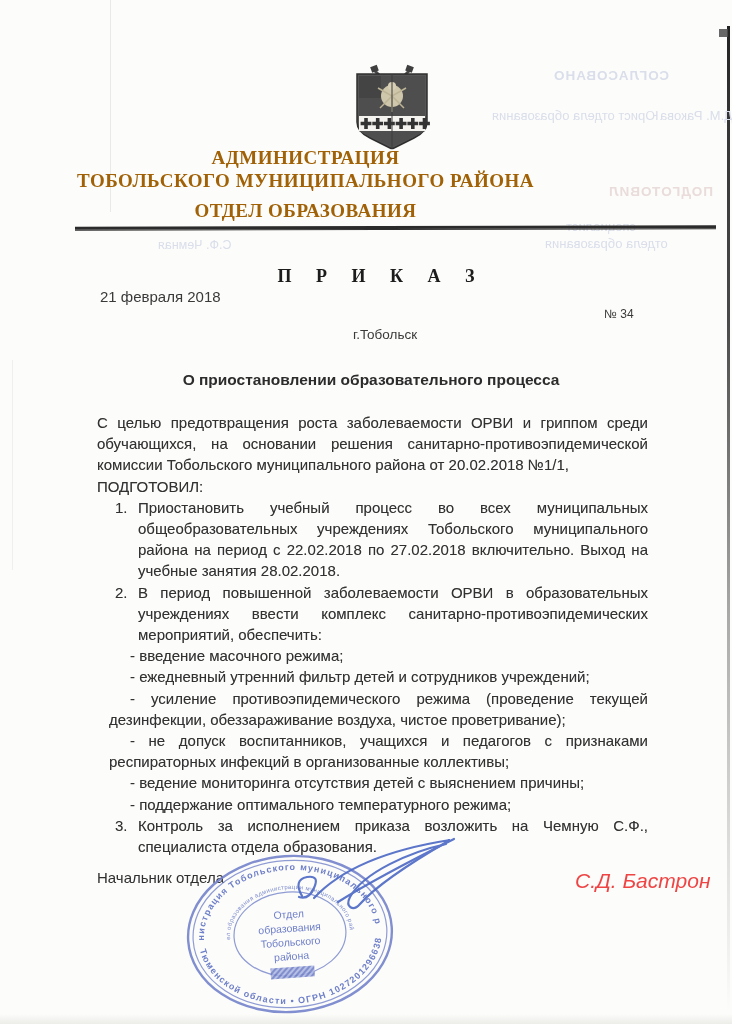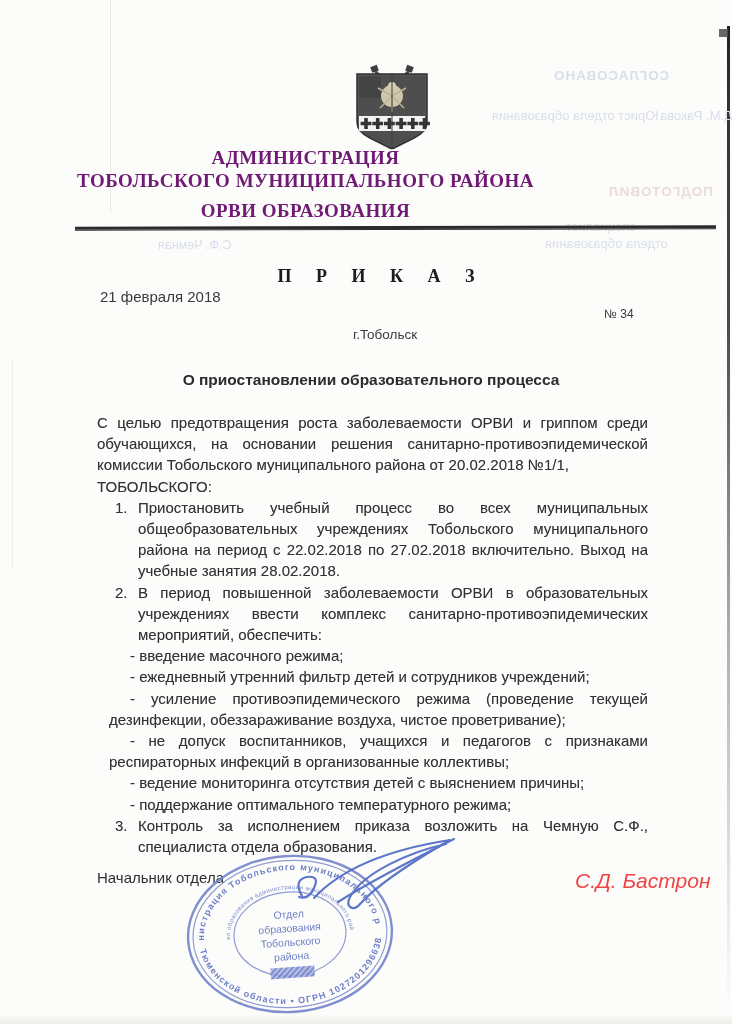--- a/index.html
+++ b/index.html
@@ -20,21 +20,21 @@
 
   
   .bleed{ position:absolute; transform:scaleX(-1); white-space:nowrap; pointer-events:none;
     font-family:"Liberation Sans", sans-serif; }
   .bleed.blue{ color:#d9deea; }
   .bleed.pink{ color:#e9dcda; }
 
   
   .emblem{ position:absolute; left:348px; top:56px; width:88px; height:96px; }
   .org-header{ position:absolute; left:0; top:146px; width:611px; text-align:center;
-    font-family:"Liberation Serif", serif; font-weight:bold; color:#701a75; }
+    font-family:"Liberation Serif", serif; font-weight:bold; color:#a16207; }
   .org-line{ font-size:19px; line-height:23px; letter-spacing:.5px; }
   .org-line.dept{ margin-top:7px; }
   .header-rule{ position:absolute; left:75px; top:226px; width:641px; height:2px;
     border-top:3px solid #2b2b2b; border-bottom:1px solid #2e2e2e; transform:rotate(-0.15deg); }
 
   
   .doc-type{ position:absolute; left:0; top:266px; width:762px; text-align:center;
     font-family:"Liberation Serif", serif; font-weight:bold; font-size:18px;
     letter-spacing:10px; color:#1c1c1c; }
   .order-date{ position:absolute; left:100px; top:288px; font-size:15px; color:#3a3a3a; }
@@ -110,33 +110,33 @@
       <path d="M76 62 h4 v4 h4 v4 h-4 v4 h-4 v-4 h-4 v-4 h4 z" transform="scale(0.9) translate(7,7)"></path>
     </g>
 
     <path d="M11 75 Q11 75 23 81 L42 90 Q44 91 46 90 L65 81 Q77 75 77 75 Z" fill="#4e4e4e"></path>
     <line x1="44" y1="18" x2="44" y2="92" stroke="#3c3c3c" stroke-width="1"></line>
   </svg>
 
   <div class="org-header">
     <div class="org-line">АДМИНИСТРАЦИЯ</div>
     <div class="org-line">ТОБОЛЬСКОГО МУНИЦИПАЛЬНОГО РАЙОНА</div>
-    <div class="org-line dept">ОРВИ ОБРАЗОВАНИЯ</div>
+    <div class="org-line dept">ОТДЕЛ ОБРАЗОВАНИЯ</div>
   </div>
   <div class="header-rule"></div>
 
   <div class="doc-type">П Р И К А З</div>
   <div class="order-date">21 февраля 2018</div>
   <div class="order-number">№ 34</div>
   <div class="order-city">г.Тобольск</div>
   <div class="order-title">О приостановлении образовательного процесса</div>
 
   <div class="doc-body">
     <div class="intro">С целью предотвращения роста заболеваемости ОРВИ и гриппом среди обучающихся, на основании решения санитарно-противоэпидемической комиссии Тобольского муниципального района от 20.02.2018 №1/1,</div>
-    <div class="decree-word">ТОБОЛЬСКОГО:</div>
+    <div class="decree-word">ПОДГОТОВИЛ:</div>
 
     <div class="num-item">
       <span class="num">1.</span>
       <span>Приостановить учебный процесс во всех муниципальных общеобразовательных учреждениях Тобольского муниципального района на период с 22.02.2018 по 27.02.2018 включительно. Выход на учебные занятия 28.02.2018.</span>
     </div>
 
     <div class="num-item">
       <span class="num">2.</span>
       <span>В период повышенной заболеваемости ОРВИ в образовательных учреждениях ввести комплекс санитарно-противоэпидемических мероприятий, обеспечить:</span>
     </div>

